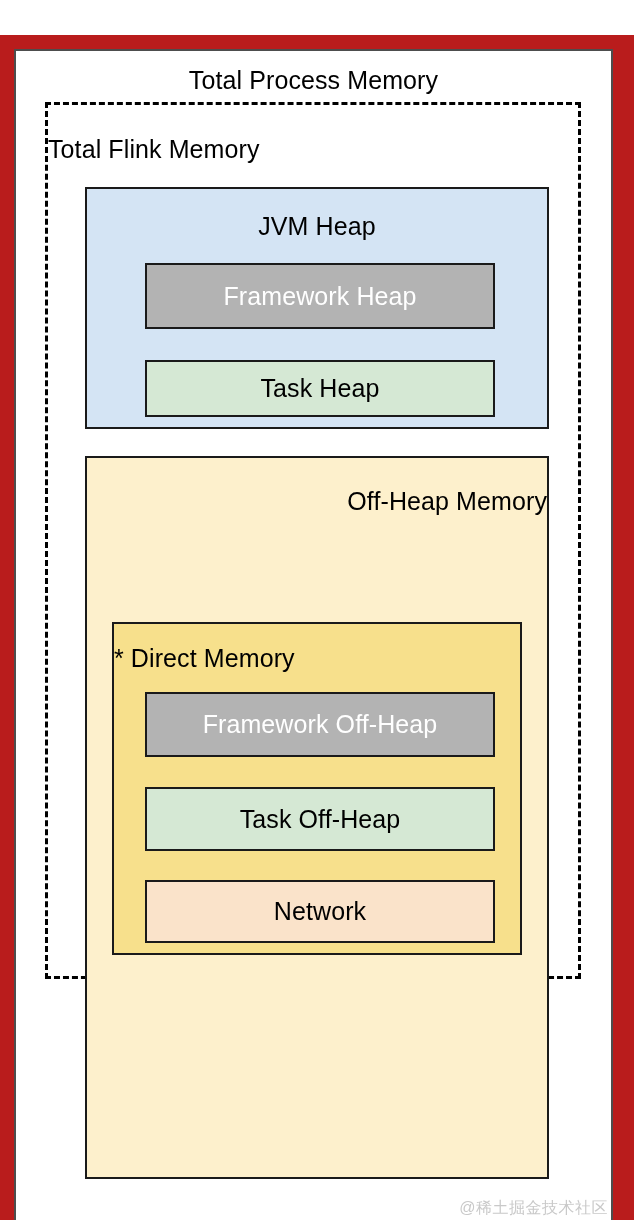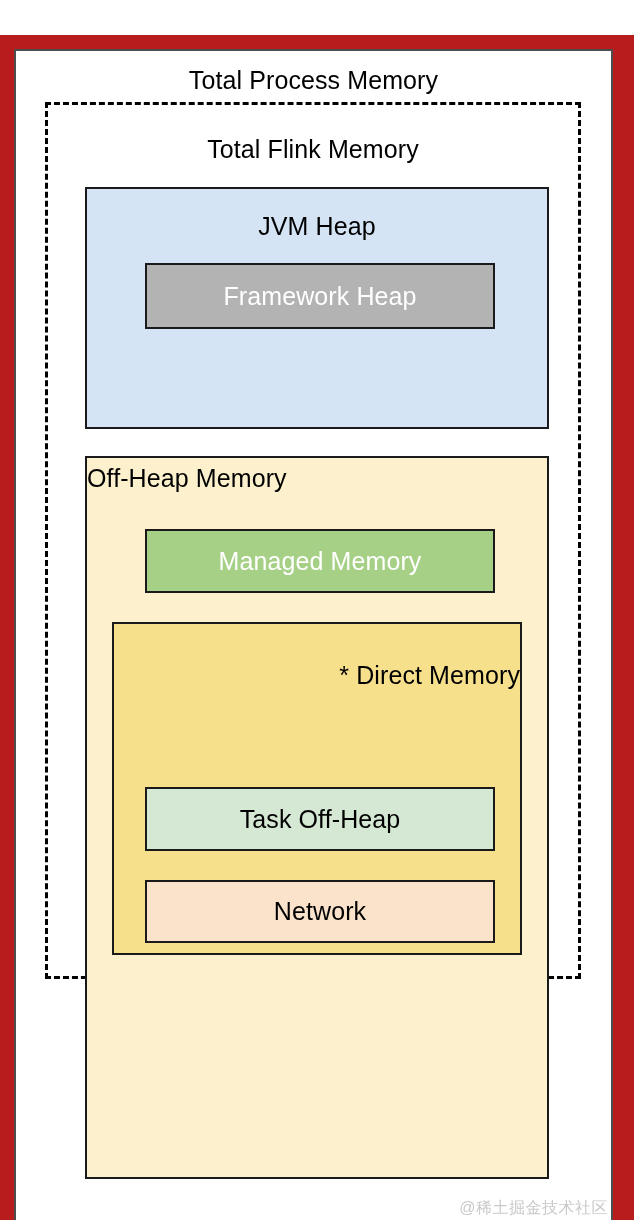--- a/index.html
+++ b/index.html
@@ -70,21 +70,21 @@
     width: 536px;
     height: 877px;
     border: 3px dashed #000000;
     background: transparent;
   }
   #total-flink-label {
     position: absolute;
     left: 0;
     right: 0;
     top: 32px;
-    text-align: center;
+    text-align: left;
   }
 
   
   #jvm-heap {
     left: 85px;
     top: 152px;
     width: 464px;
     height: 242px;
     border: 2px solid #1a1a1a;
     background: #d4e4f4;
@@ -119,22 +119,22 @@
     left: 85px;
     top: 421px;
     width: 464px;
     height: 723px;
     border: 2px solid #1a1a1a;
     background: #fdf0cc;
   }
   #off-heap-label {
     position: absolute;
     left: 0; right: 0;
-    top: 8px;
-    text-align: left;
+    top: 31px;
+    text-align: right;
   }
   #managed-memory {
     left: 145px;
     top: 494px;
     width: 350px;
     height: 64px;
     border: 2px solid #1a1a1a;
     background: #a6d086;
   }
   #managed-memory .title { color: #ffffff; }
@@ -144,22 +144,22 @@
     left: 112px;
     top: 587px;
     width: 410px;
     height: 333px;
     border: 2px solid #1a1a1a;
     background: #f7e08c;
   }
   #direct-memory-label {
     position: absolute;
     left: 0; right: 0;
-    top: 39px;
-    text-align: right;
+    top: 22px;
+    text-align: left;
   }
   #framework-offheap {
     left: 145px;
     top: 657px;
     width: 350px;
     height: 65px;
     border: 2px solid #1a1a1a;
     background: #b3b3b3;
   }
   #framework-offheap .title { color: #ffffff; }
@@ -223,33 +223,36 @@
   </div>
 
   <div class="box" id="jvm-heap">
     <div class="title" id="jvm-heap-label">JVM Heap</div>
   </div>
 
   <div class="leaf" id="framework-heap">
     <span class="title">Framework Heap</span>
   </div>
 
+  <div class="leaf" id="task-heap">
+    <span class="title">Task Heap</span>
+  </div>
 
   <div class="box" id="off-heap">
     <div class="title" id="off-heap-label">Off-Heap Memory</div>
   </div>
 
-  <div class="leaf" id="managed-memory">
-    <span class="title">Managed Memory</span>
-  </div>
 
   <div class="box" id="direct-memory">
     <div class="title" id="direct-memory-label">* Direct Memory</div>
   </div>
 
+  <div class="leaf" id="framework-offheap">
+    <span class="title">Framework Off-Heap</span>
+  </div>
 
   <div class="leaf" id="task-offheap">
     <span class="title">Task Off-Heap</span>
   </div>
 
   <div class="leaf" id="network">
     <span class="title">Network</span>
   </div>
 
 

